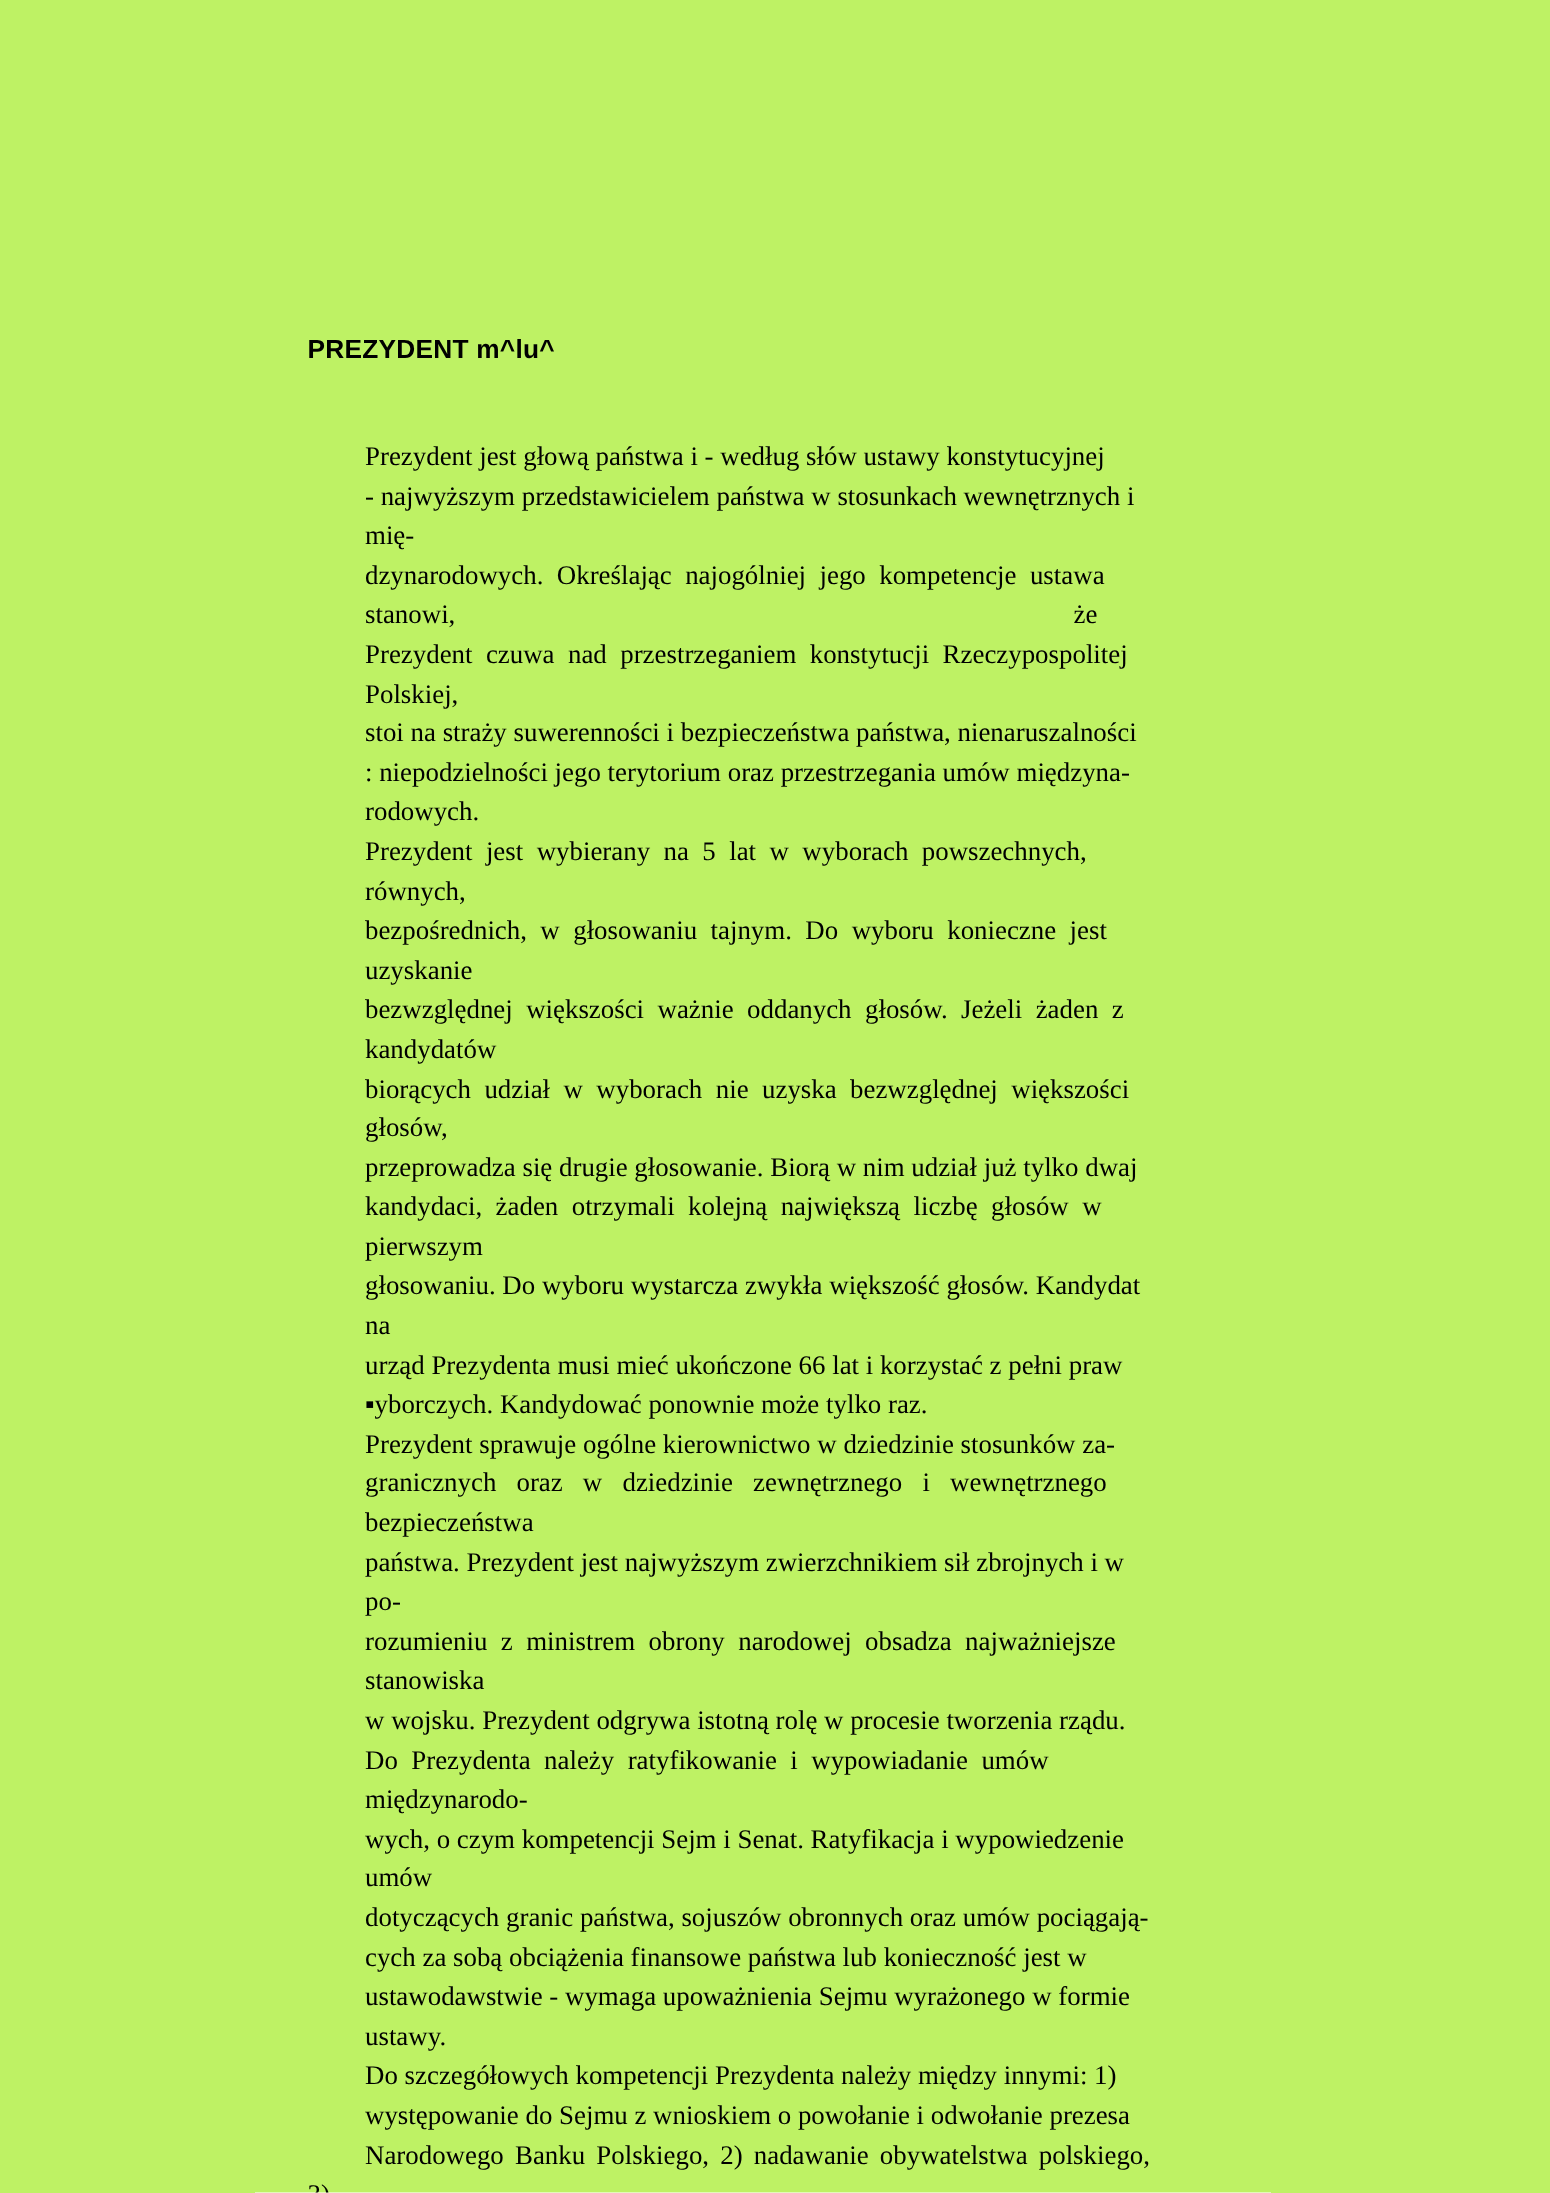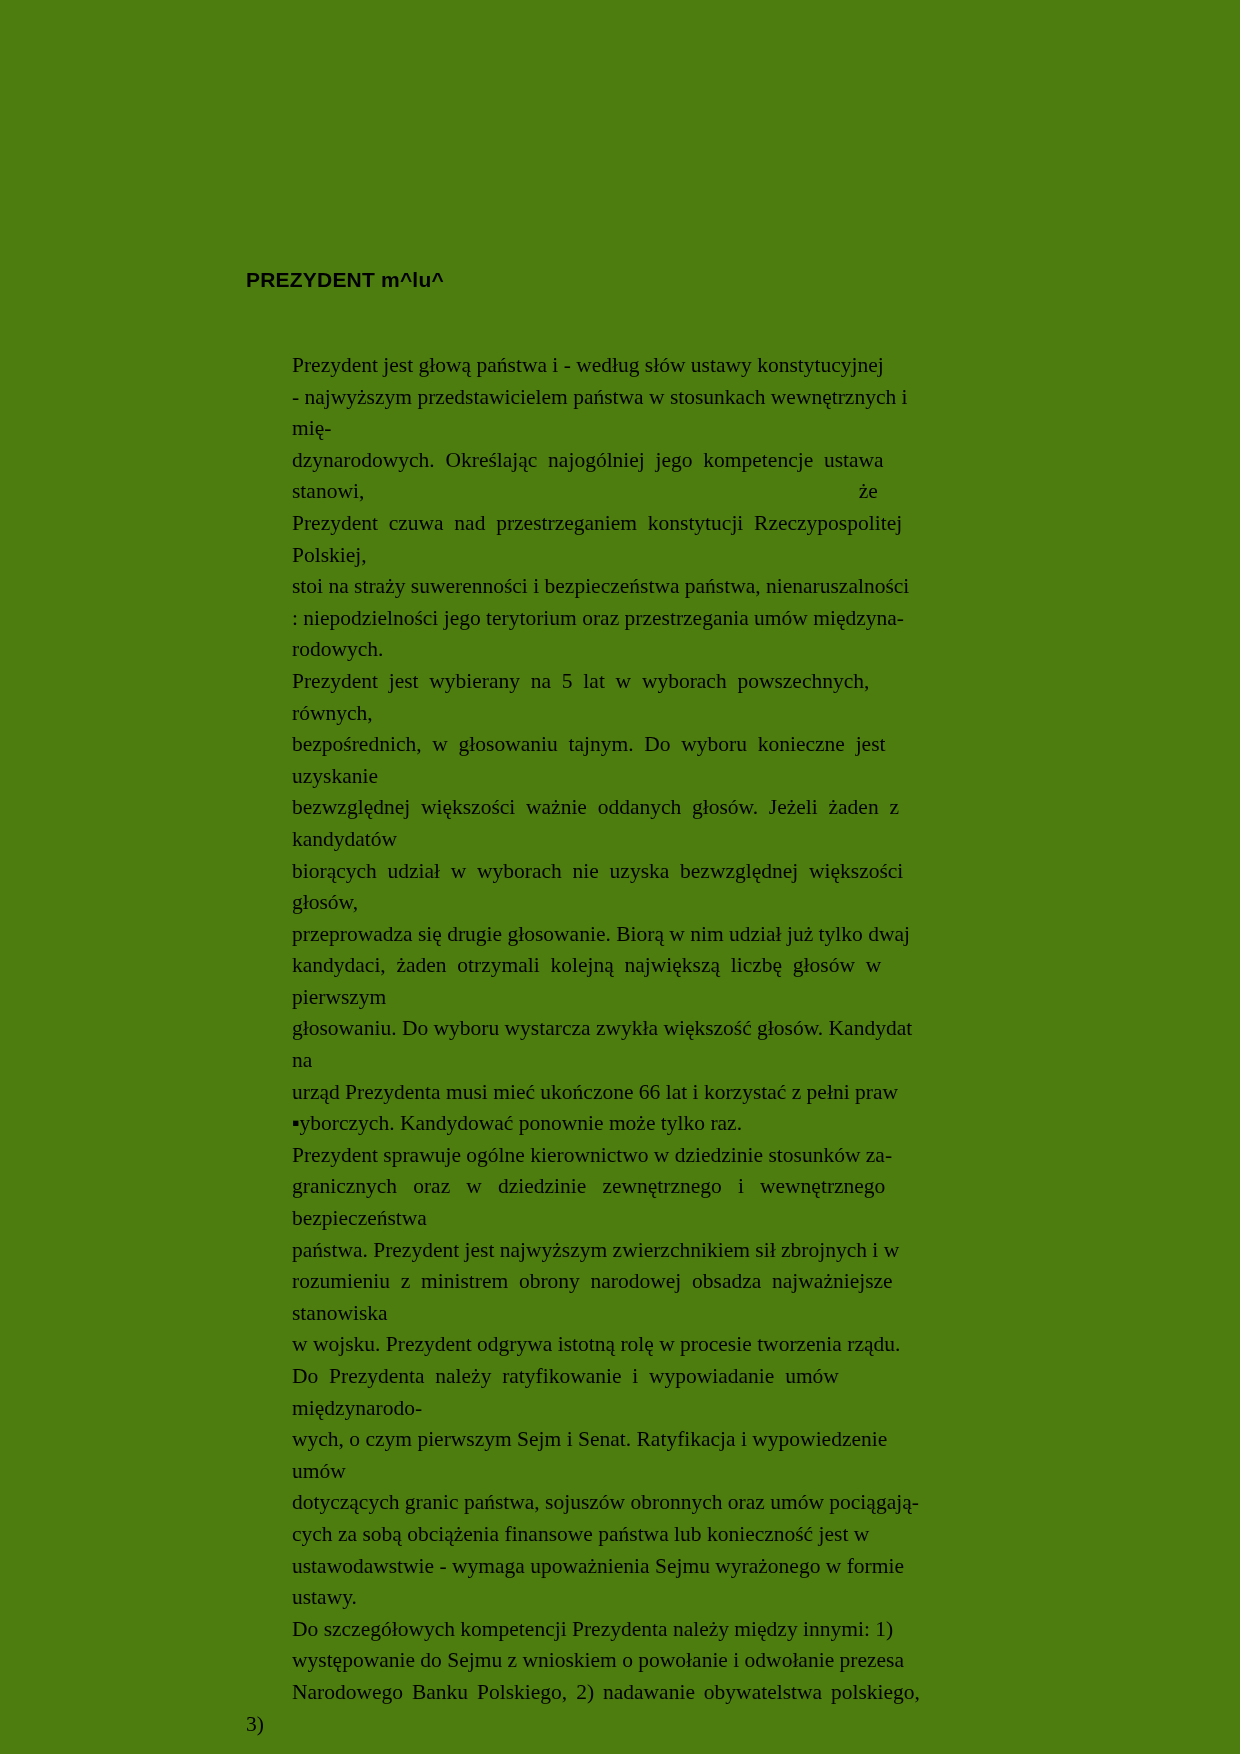--- a/index.html
+++ b/index.html
@@ -11,21 +11,21 @@
     width: 1240px;
     height: 1754px;
     font-family: "Liberation Serif", serif;
     color: #000000;
     overflow: hidden;
   }
   .page {
     position: relative;
     width: 1240px;
     height: 1754px;
-    background: #4d7c0f;
+    background: #bef264;
   }
   .doc-body {
     position: absolute;
     left: 246px;
     top: 268px;
     width: 674px;
   }
   .doc-heading {
     font-size: 21px;
     font-family: "Liberation Sans", sans-serif;
@@ -91,29 +91,30 @@
         <span class="line">na</span>
         <span class="line">urząd Prezydenta musi mieć ukończone 66 lat i korzystać z pełni praw</span>
         <span class="line">▪yborczych. Kandydować ponownie może tylko raz.</span>
       </p>
 
       <p class="para indent">
         <span class="line">Prezydent sprawuje ogólne kierownictwo w dziedzinie stosunków za-</span>
         <span class="line">granicznych   oraz   w   dziedzinie   zewnętrznego   i   wewnętrznego</span>
         <span class="line">bezpieczeństwa</span>
         <span class="line">państwa. Prezydent jest najwyższym zwierzchnikiem sił zbrojnych i w</span>
+        <span class="line">po-</span>
         <span class="line">rozumieniu  z  ministrem  obrony  narodowej  obsadza  najważniejsze</span>
         <span class="line">stanowiska</span>
         <span class="line">w wojsku. Prezydent odgrywa istotną rolę w procesie tworzenia rządu.</span>
       </p>
 
       <p class="para indent">
         <span class="line">Do  Prezydenta  należy  ratyfikowanie  i  wypowiadanie  umów</span>
         <span class="line">międzynarodo-</span>
-        <span class="line">wych, o czym pierwszym Sejm i Senat. Ratyfikacja i wypowiedzenie</span>
+        <span class="line">wych, o czym kompetencji Sejm i Senat. Ratyfikacja i wypowiedzenie</span>
         <span class="line">umów</span>
         <span class="line">dotyczących granic państwa, sojuszów obronnych oraz umów pociągają-</span>
         <span class="line">cych za sobą obciążenia finansowe państwa lub konieczność jest w</span>
         <span class="line">ustawodawstwie - wymaga upoważnienia Sejmu wyrażonego w formie</span>
         <span class="line">ustawy.</span>
       </p>
 
       <p class="para indent">
         <span class="line">Do szczegółowych kompetencji Prezydenta należy między innymi: 1)</span>
         <span class="line">występowanie do Sejmu z wnioskiem o powołanie i odwołanie prezesa</span>

